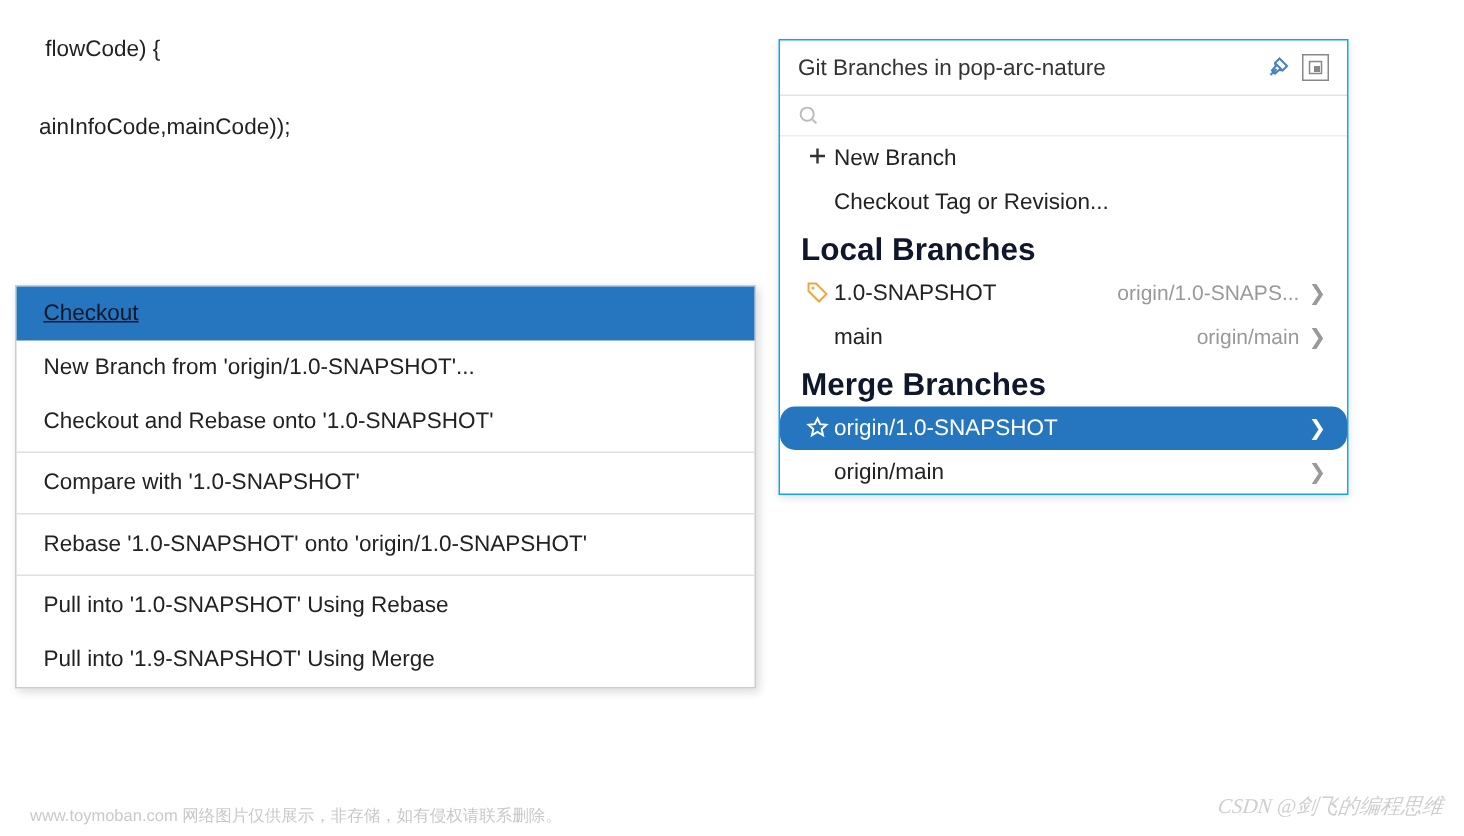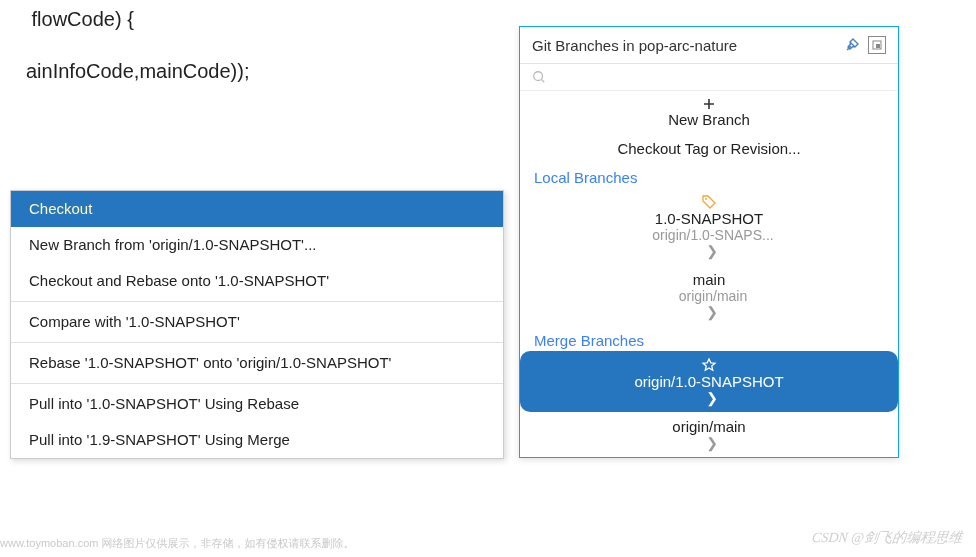--- a/index.html
+++ b/index.html
@@ -1,42 +1,42 @@
 <!DOCTYPE html>
 <html><head>
 <meta charset="utf-8">
 <style>
 * { box-sizing: border-box; margin: 0; padding: 0; font-family: "Segoe UI", "Microsoft YaHei", sans-serif; }
 body { width: 976px; height: 557px; background: #fff; color: #222; position: relative; overflow: hidden; font-size: 15px; }
-.code-area { position: absolute; left: 0; top: 0; padding: 6px 8px; font-family: Consolas, monospace; font-size: 20px; color: #222; }
+.code-area { position: absolute; left: 0; top: 0; padding: 20px 8px; font-family: Consolas, monospace; font-size: 15px; color: #222; }
 .code-area .line { white-space: pre; line-height: 26px; }
 .code-area .gutter { display:inline-block; width:12px; color:#b0b0b0; text-align:right; margin-right:6px; }
 
 .context-menu { position: absolute; left: 10px; top: 190px; width: 494px; background: #fff; border: 1px solid #ccc; box-shadow: 2px 2px 6px rgba(0,0,0,0.15); }
 .context-menu .item { padding: 6px 18px; font-size: 15px; line-height: 24px; }
-.context-menu .item.selected { background: #2675bf; color: #fef9c3; }
+.context-menu .item.selected { background: #2675bf; color: #0f172a; text-decoration: underline; }
 .context-menu .sep { height: 1px; background: #e0e0e0; margin: 2px 0; }
 
 .branches-popup { position: absolute; left: 519px; top: 26px; width: 380px; background: #fff; border: 1px solid #0ea5e9; box-shadow: 0 2px 6px rgba(0,0,0,0.12); }
 .bp-header { display:flex; align-items:center; padding: 8px 12px; border-bottom:1px solid #e3e3e3; }
 .bp-title { flex:1; font-size: 15px; color: #333; }
 .bp-pin, .bp-expand { width:20px; height:20px; display:flex; align-items:center; justify-content:center; margin-left:6px; color:#5b8bbf; }
 .bp-expand { border:1px solid #888; width:18px; height:18px; color:#888; }
 .bp-search { padding: 6px 12px; border-bottom:1px solid #eee; color:#aaa; display:flex; align-items:center; }
 .bp-search svg { margin-right:4px; }
-.bp-row { display:flex; align-items:center; padding: 6px 14px; font-size:15px;flex-direction:column; }
+.bp-row { display:flex; padding: 6px 14px; font-size:15px; }
 .bp-row .icon { width:22px; display:flex; justify-content:center; color:#333; }
 .bp-row .label { flex:1; }
 .bp-row .track { color:#999; font-size:14px; margin-left:8px; white-space:nowrap; overflow:hidden; text-overflow:ellipsis; max-width:150px; }
 .bp-row .chev { color:#999; font-size:14px; margin-left:6px; }
 .bp-row.selected { background:#2675bf; color:#fff;border-radius:10px; }
 .bp-row.selected .track, .bp-row.selected .chev { color:#fff; }
-.bp-section { padding:6px 14px 2px 14px; font-weight:400; color:#3b82f6; font-size:15px; }
+.bp-section { padding:6px 14px 2px 14px; font-weight:700; color:#0f172a; font-size:21px; }
 
-.footer-wm { position:absolute; left:0; bottom:6px; font-size:11px; color:#c9c9c9; }
+.footer-wm { position:absolute; left:20px; bottom:6px; font-size:11px; color:#c9c9c9; }
 .footer-credit { position:absolute; right:14px; bottom:10px; font-size:14px; color:#cfcfcf; font-style:italic; font-family:"Microsoft YaHei",serif; transform: skewX(-6deg); }
 </style>
 </head>
 <body>
 
 <div class="code-area">
   <div class="line"><span class="gutter"> </span><span> flowCode) {</span></div>
   <div class="line">&nbsp;</div>
   <div class="line"><span class="gutter"> </span><span>ainInfoCode,mainCode));</span></div>
 </div>

